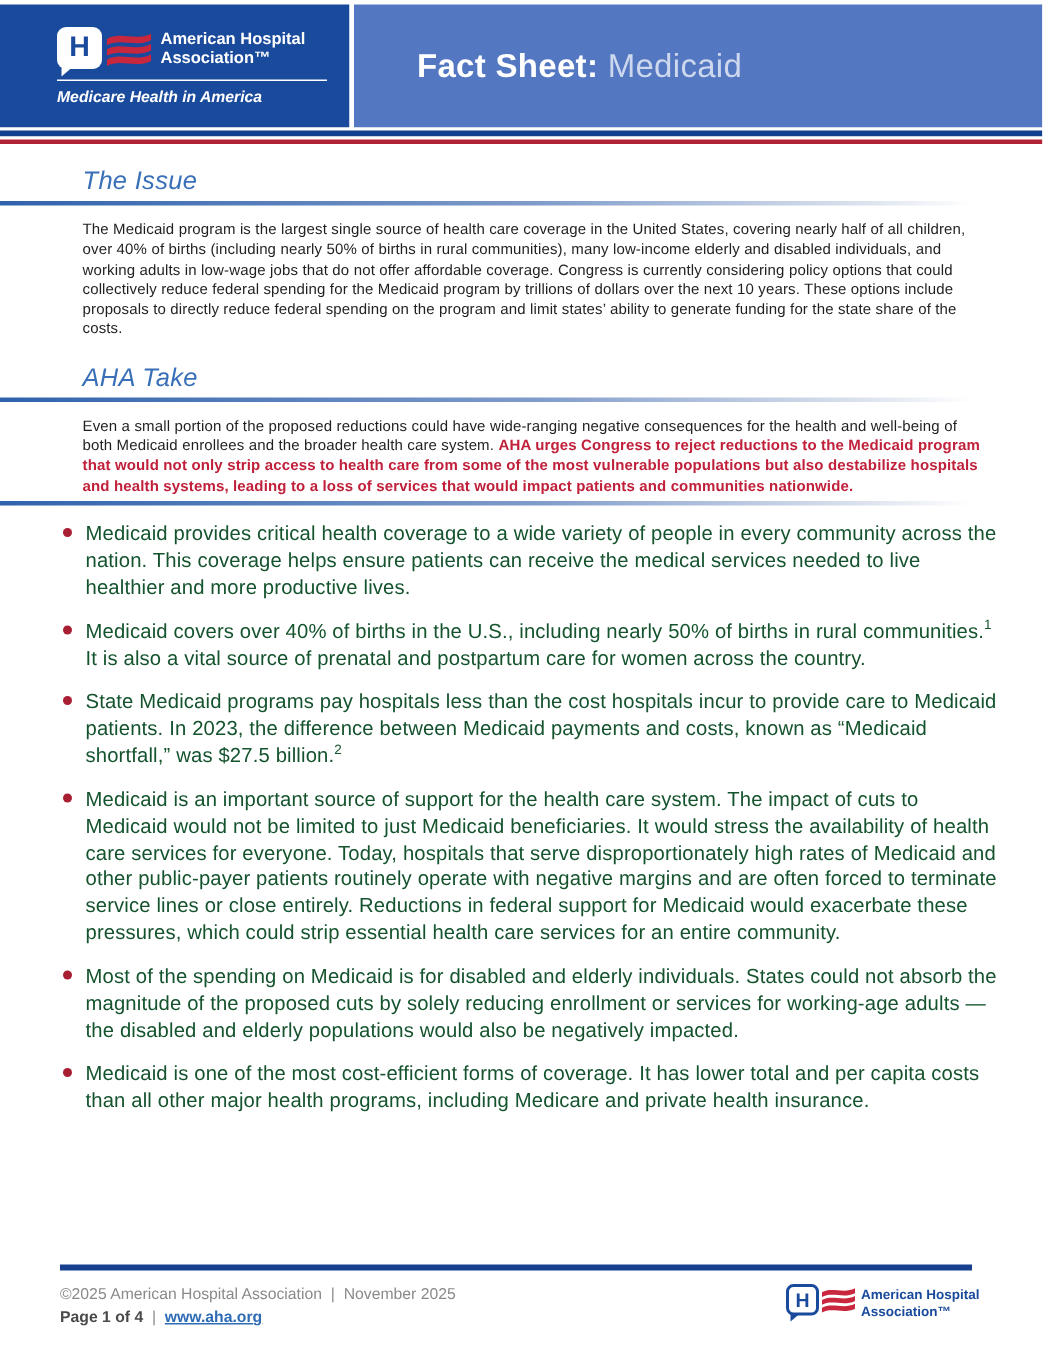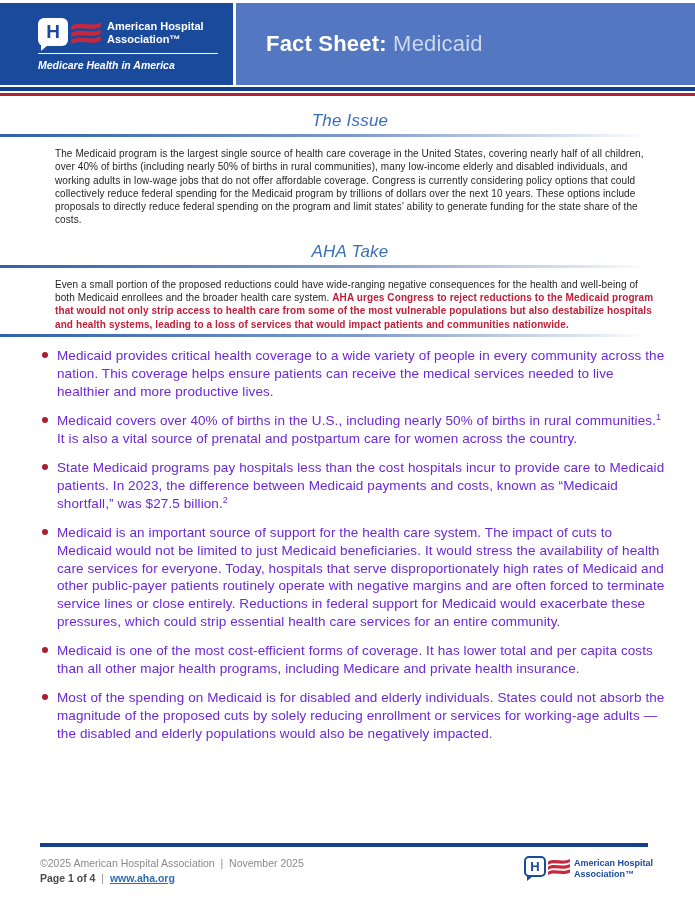--- a/index.html
+++ b/index.html
@@ -12,21 +12,21 @@
   }
 
   
   .header { display:flex; height:82px; }
   .header-left {
     width:233px; background:#1a4a9c; display:flex; flex-direction:column;
     justify-content:center; padding:6px 12px 6px 38px;
   }
   .header-divider { width:3px; background:#ffffff; }
   .header-right {
-    flex:1; background:#5377c0; display:flex; align-items:center; padding-left:30px;
+    flex:1; background:#5377c0; display:flex; align-items:center; padding-left:42px;
   }
   .title { font-size:22px; letter-spacing:0.2px; }
   .title .t-label { color:#ffffff; font-weight:bold; }
   .title .t-value { color:#cdd8ee; font-weight:normal; }
 
   
   .logo-row { display:flex; align-items:flex-start; }
   .h-mark {
     position:relative; width:30px; height:28px; background:#ffffff; border-radius:6px;
     color:#1a4a9c; font-weight:bold; font-size:19px; display:flex;
@@ -43,36 +43,36 @@
 
   
   .rule-gap { height:2px; background:#ffffff; }
   .rule-navy { height:4px; background:#11408f; }
   .rule-red { height:3px; background:#b22237; }
 
   
   .content { flex:1; }
   .section-heading {
     margin:15px 50px 0 55px; font-size:17px; font-style:italic;
-    color:#3a70b8; letter-spacing:0.2px;text-align:center;
+    color:#3a70b8; letter-spacing:0.2px;
   }
   .h-rule {
     height:3px; margin:3px 47px 0 0;
     background:linear-gradient(to right, #2f62ac, #7f9bca 55%, #dfe5ef 90%, rgba(255,255,255,0));
   }
   .para {
     margin:10px 35px 0 55px; font-size:10px; line-height:1.33; color:#1f1f1f;
     letter-spacing:0.1px;
   }
   .em-red { color:#c0203a; font-weight:bold; }
 
   ul.why-list { list-style:none; margin:10px 28px 0 42px; }
   ul.why-list li {
     position:relative; padding-left:15px; margin-bottom:11px;
-    font-size:13.5px; line-height:1.33; color:#6d28d9; letter-spacing:0.1px;
+    font-size:13.5px; line-height:1.33; color:#14532d; letter-spacing:0.1px;
   }
   .dot {
     position:absolute; left:0; top:5px; width:6px; height:6px; border-radius:50%;
     background:#a81e33;
   }
   sup { font-size:9px; vertical-align:super; line-height:0; }
 
   
   .footer { padding:0 0 14px 0; }
   .footer-rule { height:4px; background:#17418f; margin:0 47px 9px 40px; }
@@ -138,22 +138,22 @@
     <div class="h-rule"></div>
     <p class="para"><span>Even a small portion of the proposed reductions could have wide-ranging negative consequences for the health and well-being of both Medicaid enrollees and the broader health care system. </span><span class="em-red">AHA urges Congress to reject reductions to the Medicaid program that would not only strip access to health care from some of the most vulnerable populations but also destabilize hospitals and health systems, leading to a loss of services that would impact patients and communities nationwide.</span></p>
 
     <div class="h-rule"></div>
 
     <ul class="why-list">
       <li><span class="dot"></span><span>Medicaid provides critical health coverage to a wide variety of people in every community across the nation. This coverage helps ensure patients can receive the medical services needed to live healthier and more productive lives.</span><sup></sup><span></span></li>
       <li><span class="dot"></span><span>Medicaid covers over 40% of births in the U.S., including nearly 50% of births in rural communities.</span><sup>1</sup><span> It is also a vital source of prenatal and postpartum care for women across the country.</span></li>
       <li><span class="dot"></span><span>State Medicaid programs pay hospitals less than the cost hospitals incur to provide care to Medicaid patients. In 2023, the difference between Medicaid payments and costs, known as “Medicaid shortfall,” was $27.5 billion.</span><sup>2</sup><span></span></li>
       <li><span class="dot"></span><span>Medicaid is an important source of support for the health care system. The impact of cuts to Medicaid would not be limited to just Medicaid beneficiaries. It would stress the availability of health care services for everyone. Today, hospitals that serve disproportionately high rates of Medicaid and other public-payer patients routinely operate with negative margins and are often forced to terminate service lines or close entirely. Reductions in federal support for Medicaid would exacerbate these pressures, which could strip essential health care services for an entire community.</span><sup></sup><span></span></li>
+      <li><span class="dot"></span><span>Most of the spending on Medicaid is for disabled and elderly individuals. States could not absorb the magnitude of the proposed cuts by solely reducing enrollment or services for working-age adults — the disabled and elderly populations would also be negatively impacted.</span><sup></sup><span></span></li>
       <li><span class="dot"></span><span>Medicaid is one of the most cost-efficient forms of coverage. It has lower total and per capita costs than all other major health programs, including Medicare and private health insurance.</span><sup></sup><span></span></li>
-      <li><span class="dot"></span><span>Most of the spending on Medicaid is for disabled and elderly individuals. States could not absorb the magnitude of the proposed cuts by solely reducing enrollment or services for working-age adults — the disabled and elderly populations would also be negatively impacted.</span><sup></sup><span></span></li>
     </ul>
   </div>
 
   <div class="footer">
     <div class="footer-rule"></div>
     <div class="footer-body">
       <div class="footer-text">
         <div><span>©2025 American Hospital Association</span>
           &nbsp;<span>|</span>&nbsp;
           <span>November 2025</span></div>

